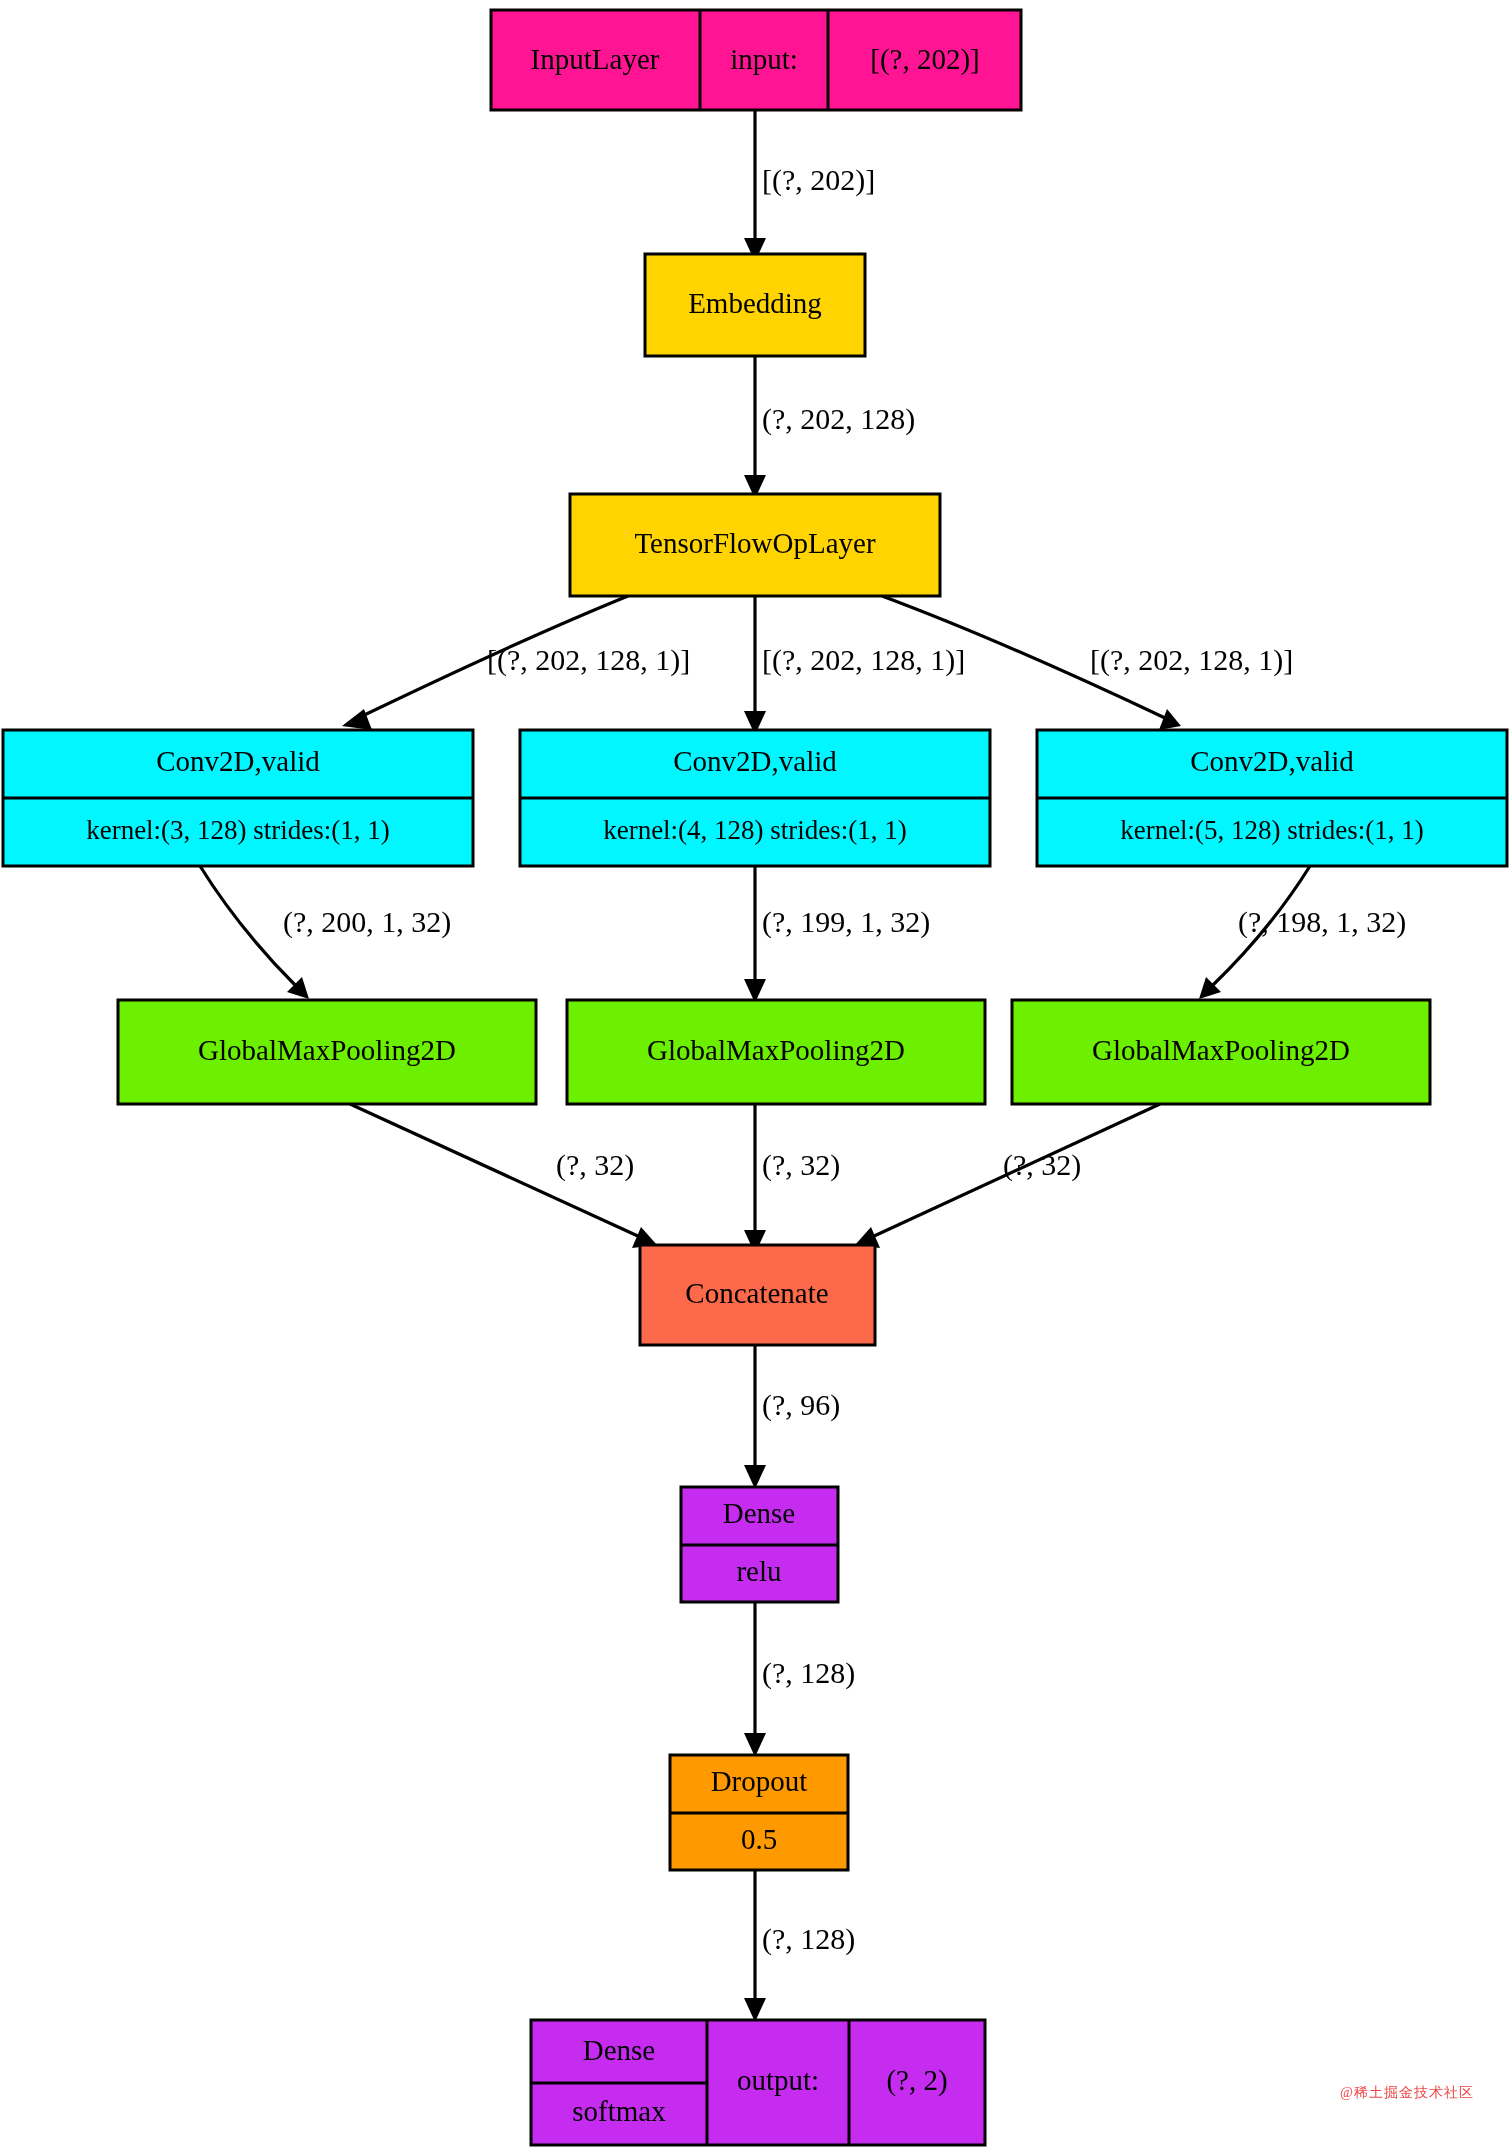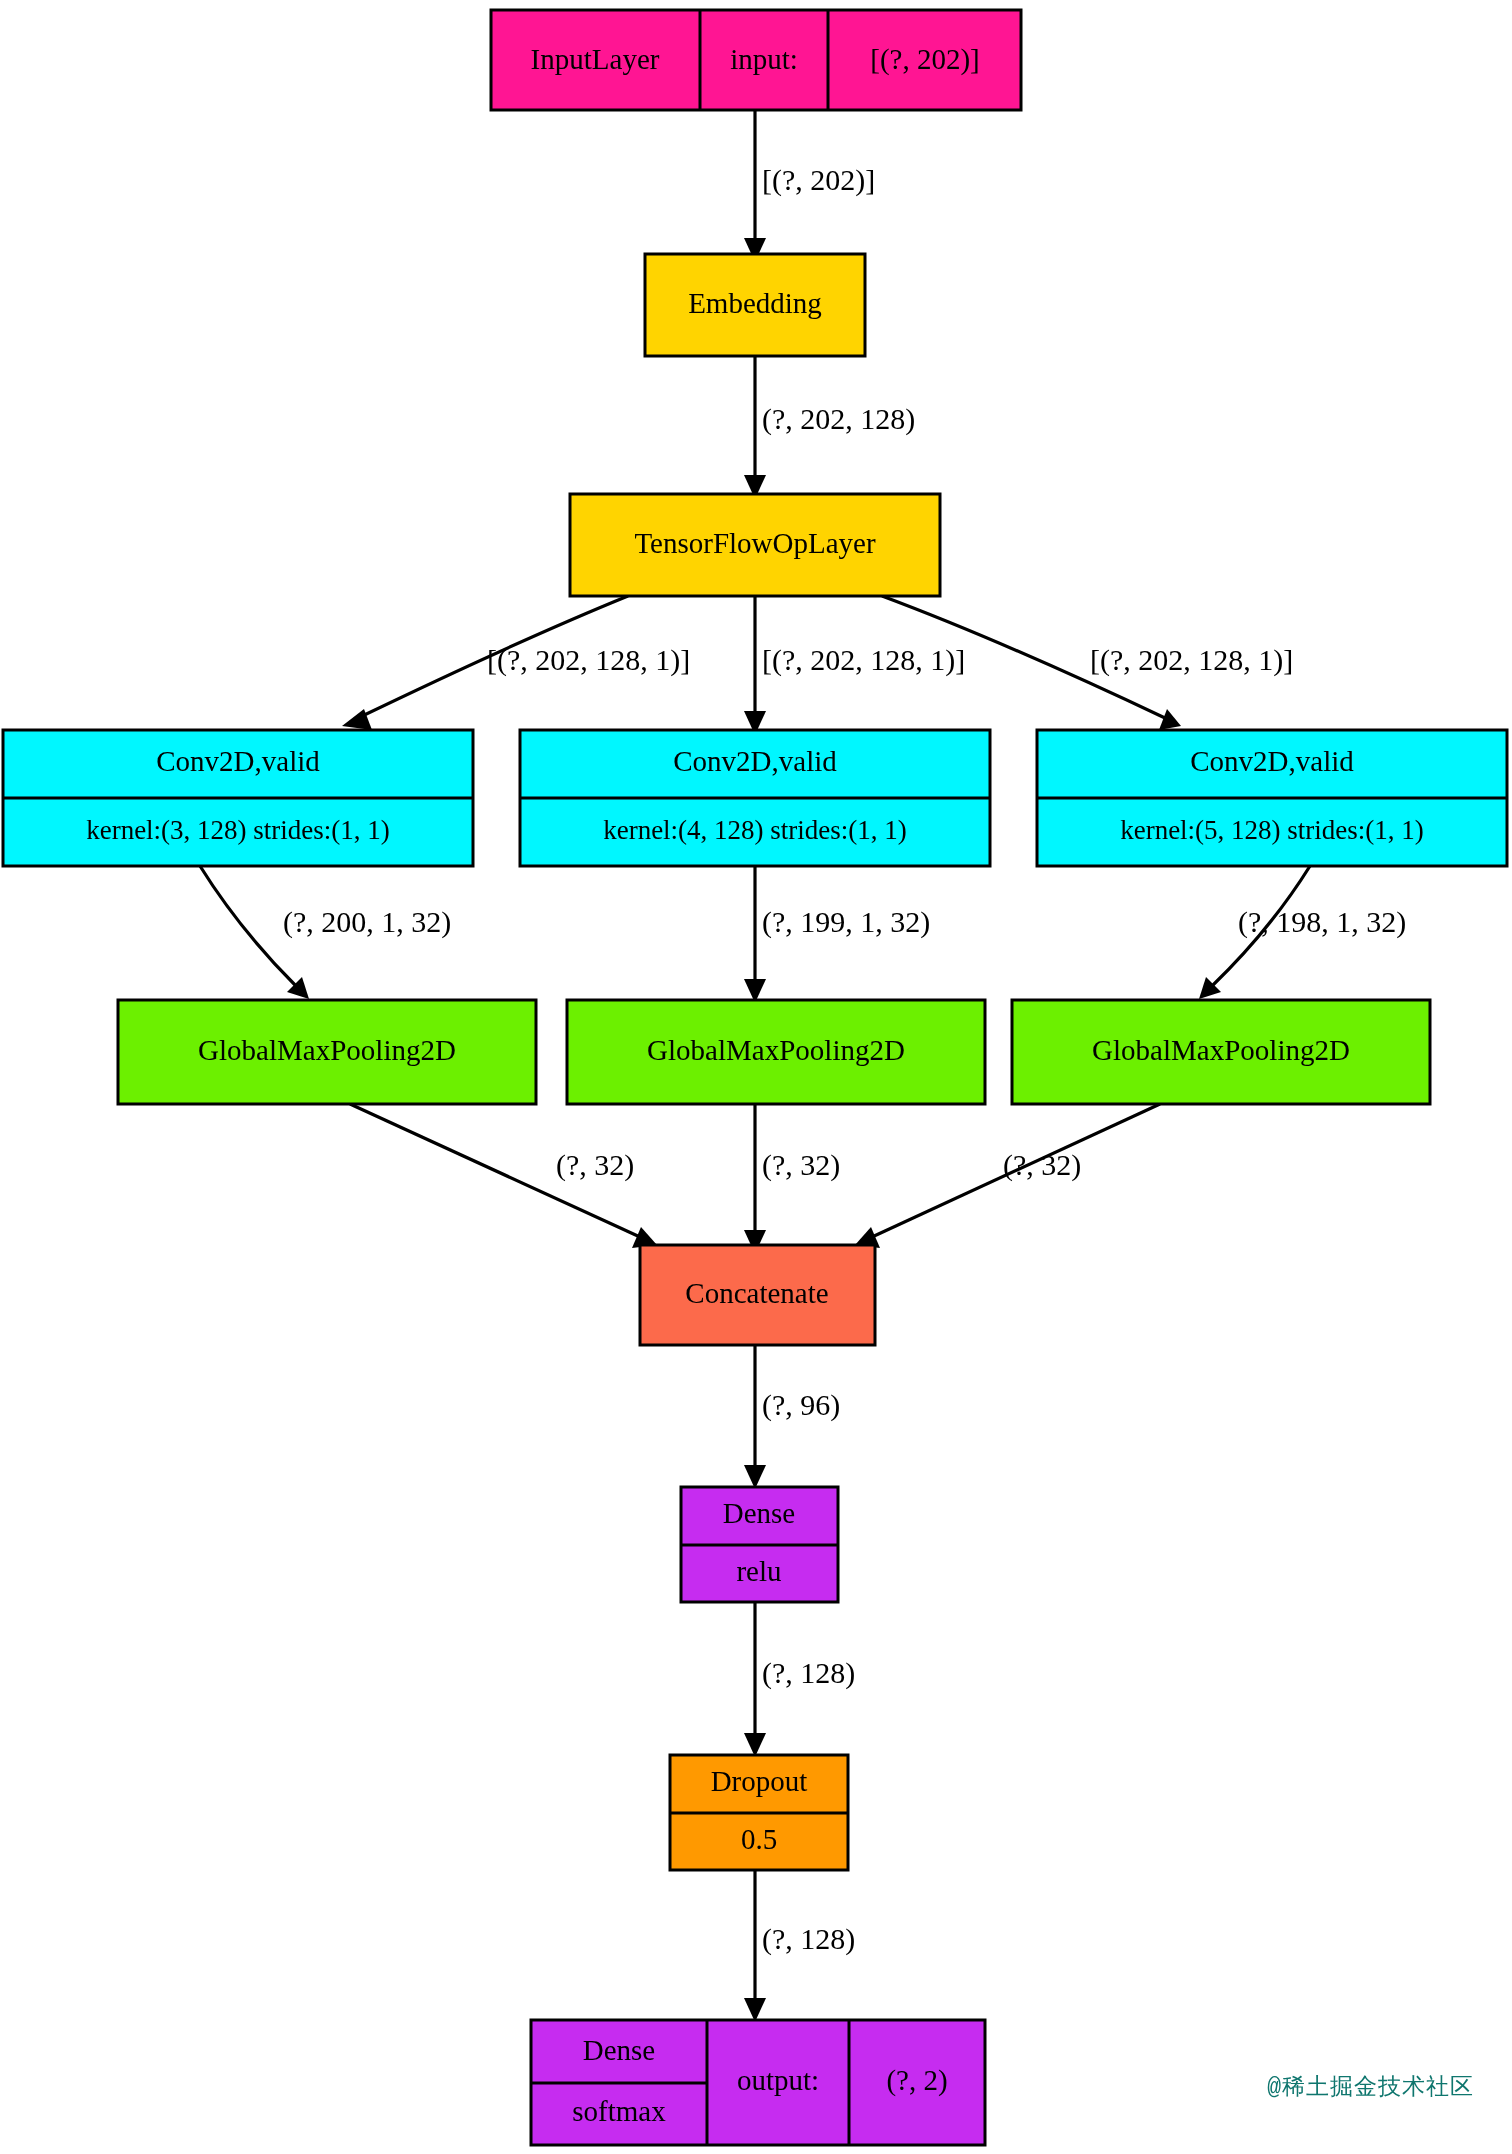--- a/index.html
+++ b/index.html
@@ -54,23 +54,23 @@
     font-family: "Liberation Serif", "DejaVu Serif", serif;
     font-size: 30px;
     fill: #000000;
     text-anchor: start;
     dominant-baseline: middle;
   }
   .watermark {
     position: absolute;
     right: 38px;
     bottom: 52px;
-    font-family: Liberation Mono, monospace;
-    font-size: 23px;
-    color: #0f766e;
+    font-family: Liberation Serif, serif;
+    font-size: 14px;
+    color: #ef4444;
     letter-spacing: 1px;
     user-select: none;
   }
 </style>
 </head>
 <body>
 
 <div id="page">
 
   <svg id="graph" viewBox="0 0 1512 2154">

